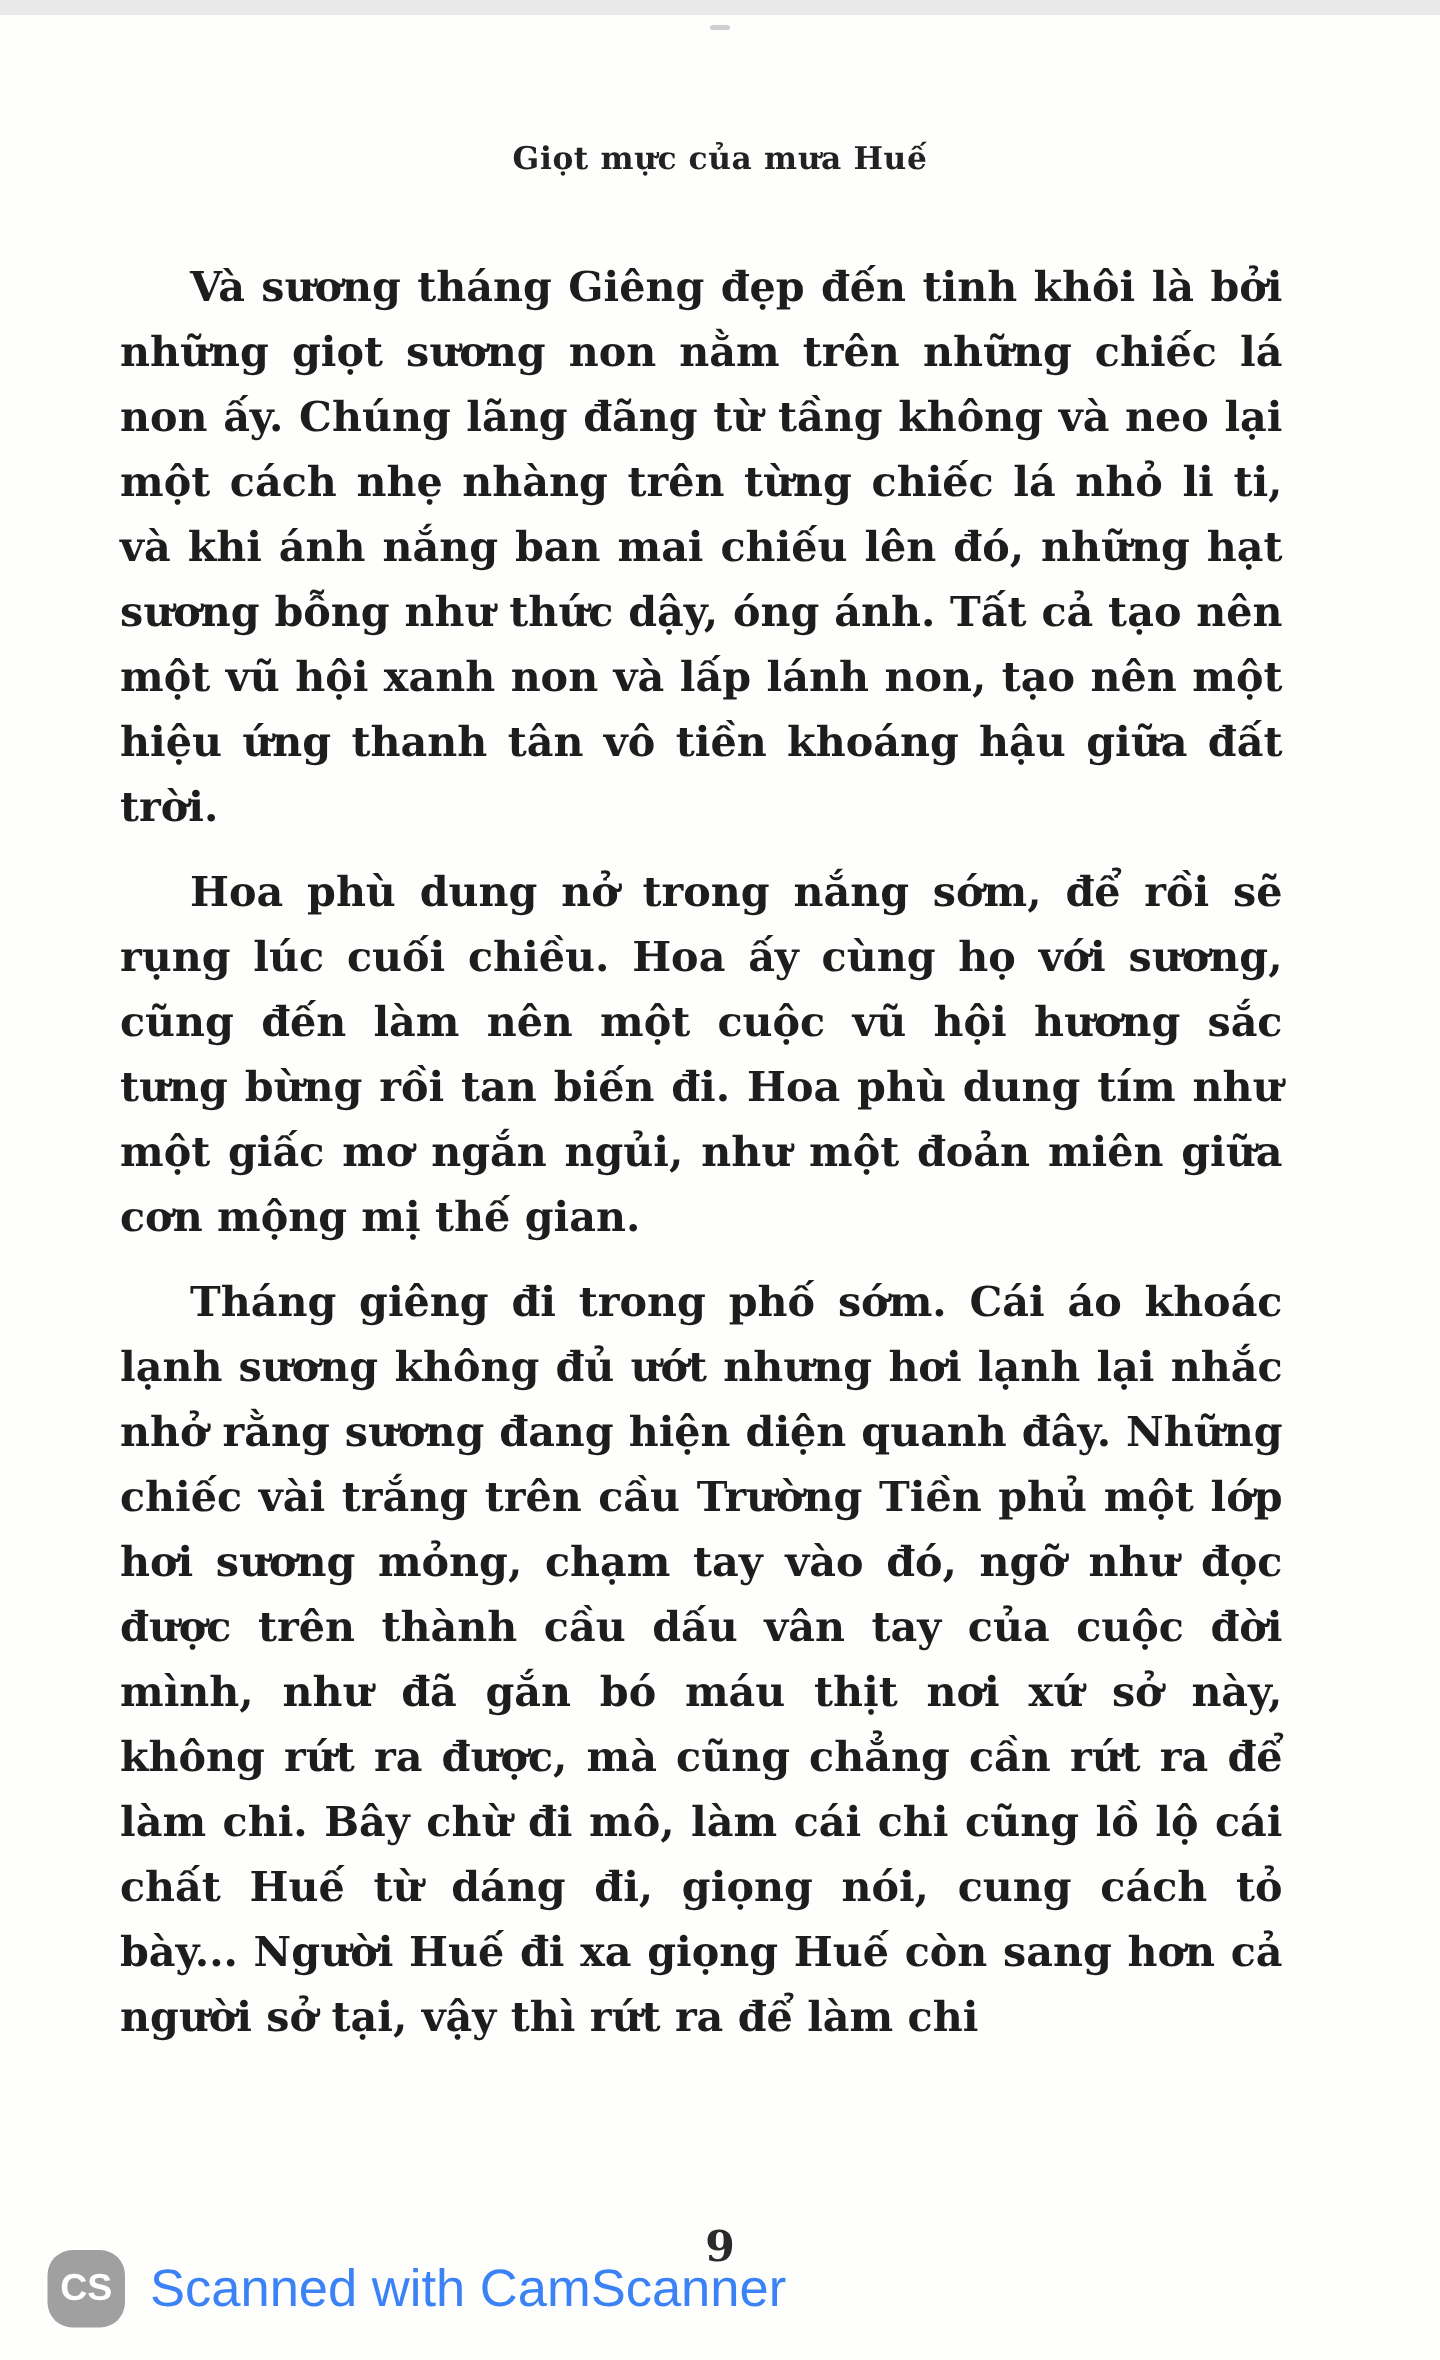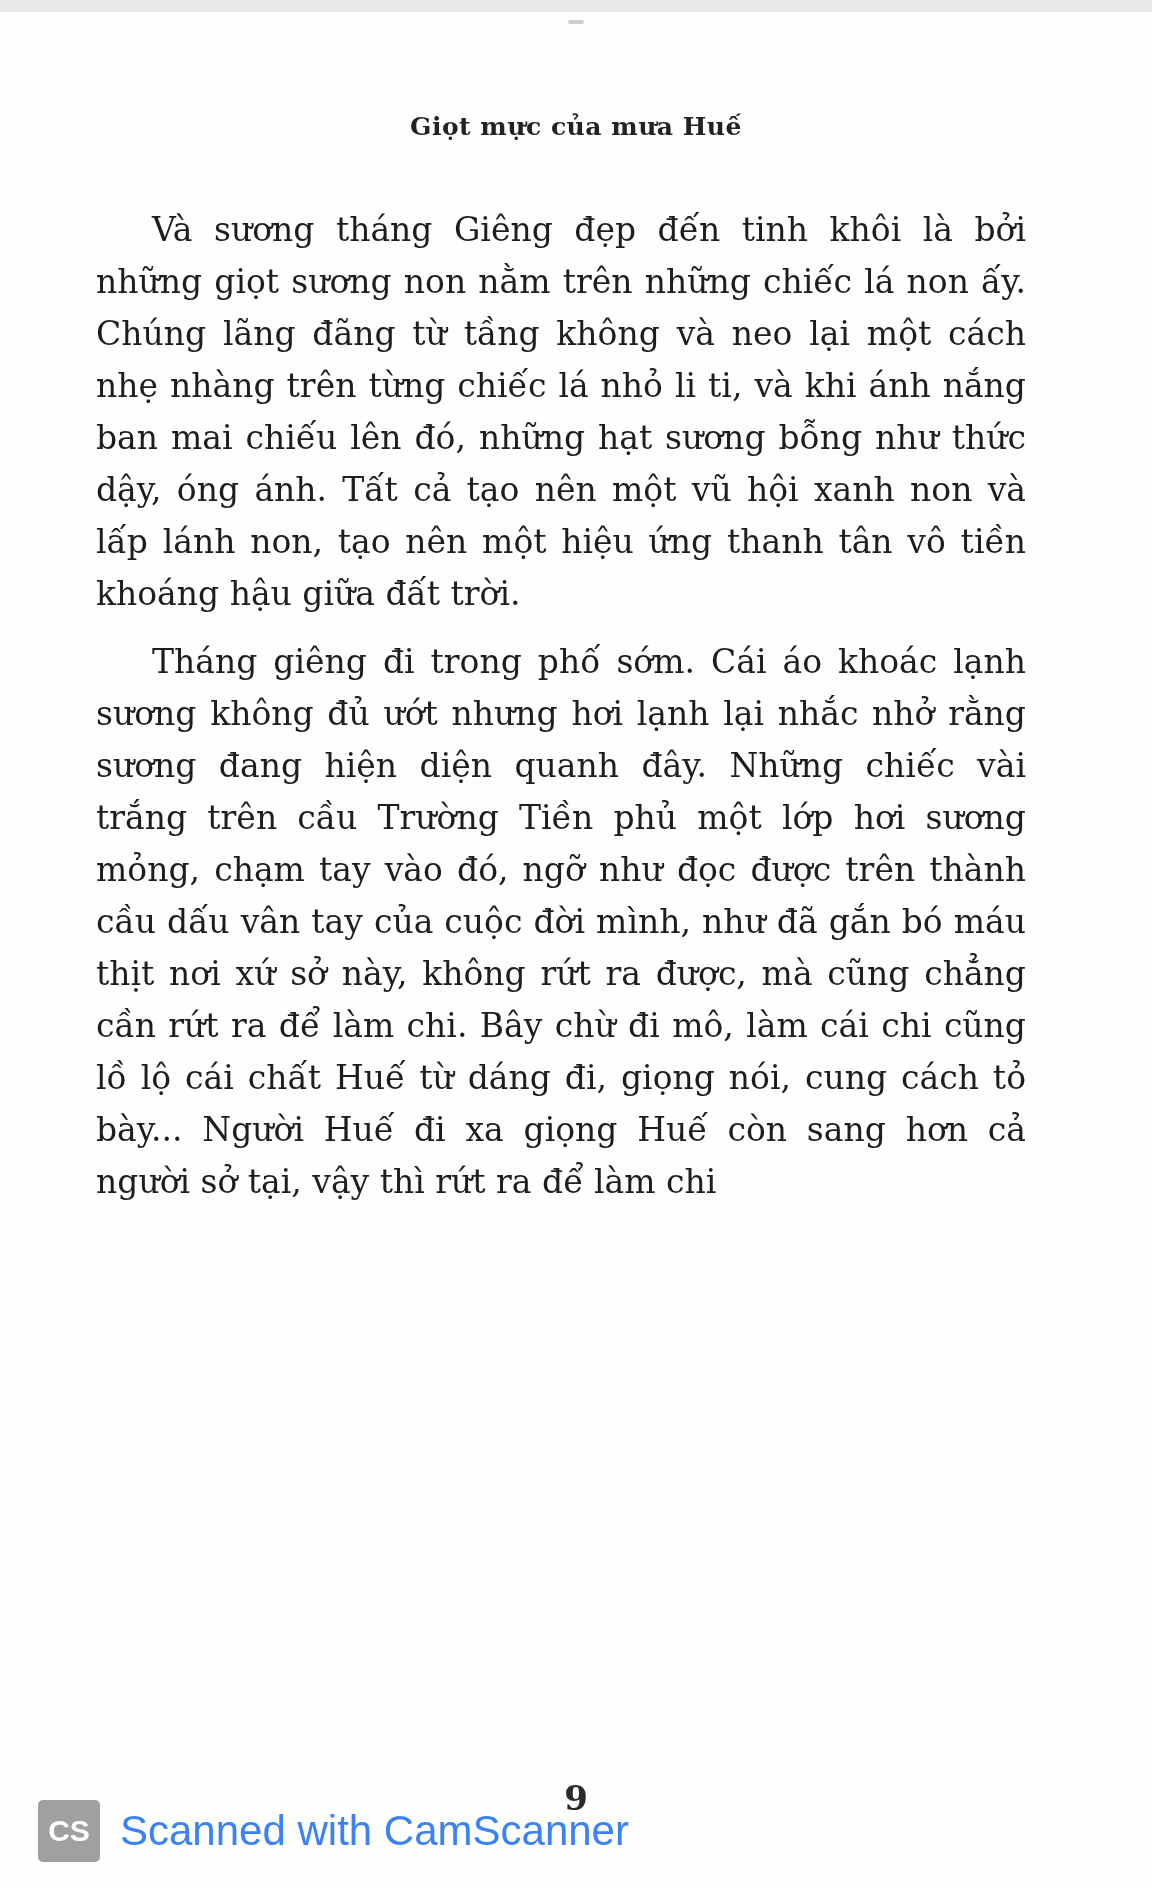--- a/index.html
+++ b/index.html
@@ -41,20 +41,21 @@
     left: 96px;
     width: 930px;
   }
   .content p {
     margin: 0 0 16px 0;
     font-size: 33px;
     line-height: 52px;
     text-align: justify;
     text-indent: 56px;
     color: #1d1d1d;
+    font-weight: bold;
   }
   .page-number {
     position: absolute;
     top: 1766px;
     left: 0;
     width: 100%;
     text-align: center;
     font-size: 34px;
     font-weight: bold;
     color: #2a2a2a;
@@ -63,21 +64,21 @@
     position: absolute;
     left: 38px;
     top: 1788px;
     display: flex;
     align-items: center;
     gap: 20px;
   }
   .cs-logo {
     width: 62px;
     height: 62px;
-    border-radius: 5px;
+    border-radius: 20px;
     background: #a0a0a0;
     color: #ffffff;
     font-family: "Liberation Sans", sans-serif;
     font-weight: bold;
     font-size: 30px;
     display: flex;
     align-items: center;
     justify-content: center;
     flex: 0 0 auto;
   }
@@ -93,20 +94,21 @@
 <body>
 
 <div class="page">
 
   <div class="scan-artifact"></div>
 
   <div class="running-header">Giọt mực của mưa Huế</div>
 
   <div class="content">
     <p>Và sương tháng Giêng đẹp đến tinh khôi là bởi những giọt sương non nằm trên những chiếc lá non ấy. Chúng lãng đãng từ tầng không và neo lại một cách nhẹ nhàng trên từng chiếc lá nhỏ li ti, và khi ánh nắng ban mai chiếu lên đó, những hạt sương bỗng như thức dậy, óng ánh. Tất cả tạo nên một vũ hội xanh non và lấp lánh non, tạo nên một hiệu ứng thanh tân vô tiền khoáng hậu giữa đất trời.</p>
+    <p>Hoa phù dung nở trong nắng sớm, để rồi sẽ rụng lúc cuối chiều. Hoa ấy cùng họ với sương, cũng đến làm nên một cuộc vũ hội hương sắc tưng bừng rồi tan biến đi. Hoa phù dung tím như một giấc mơ ngắn ngủi, như một đoản miên giữa cơn mộng mị thế gian.</p>
     <p>Tháng giêng đi trong phố sớm. Cái áo khoác lạnh sương không đủ ướt nhưng hơi lạnh lại nhắc nhở rằng sương đang hiện diện quanh đây. Những chiếc vài trắng trên cầu Trường Tiền phủ một lớp hơi sương mỏng, chạm tay vào đó, ngỡ như đọc được trên thành cầu dấu vân tay của cuộc đời mình, như đã gắn bó máu thịt nơi xứ sở này, không rứt ra được, mà cũng chẳng cần rứt ra để làm chi. Bây chừ đi mô, làm cái chi cũng lồ lộ cái chất Huế từ dáng đi, giọng nói, cung cách tỏ bày... Người Huế đi xa giọng Huế còn sang hơn cả người sở tại, vậy thì rứt ra để làm chi</p>
   </div>
 
   <div class="page-number">9</div>
 
   <div class="watermark">
     <div class="cs-logo">CS</div>
     <div class="wm-text">Scanned with CamScanner</div>
   </div>
 

